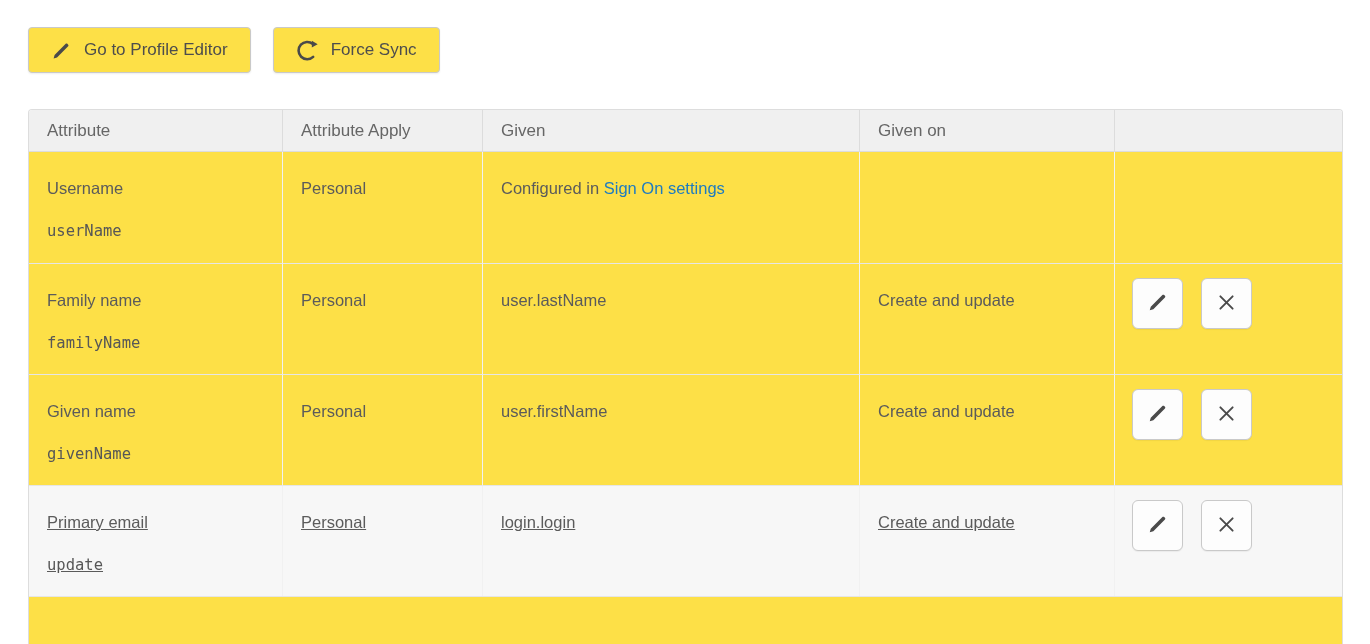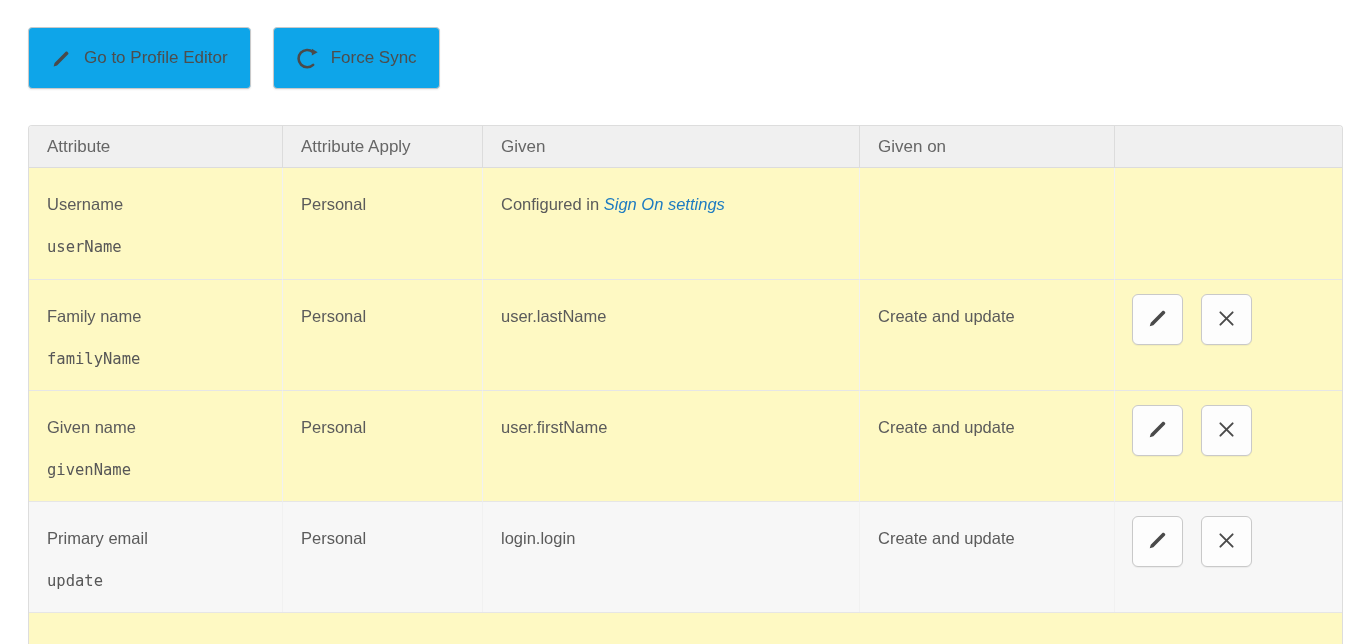--- a/index.html
+++ b/index.html
@@ -7,22 +7,22 @@
     width:1370px; height:644px; overflow:hidden;
     background:#ffffff;
     font-family:"Liberation Sans", sans-serif;
   }
   .page { padding:27px 27px 0 28px; }
 
   
   .toolbar { display:flex; gap:22px; margin-bottom:36px; }
   .btn {
     display:inline-flex; align-items:center; gap:12px;
-    height:62px; padding:0 22px;
-    background:#0ea5e9;
+    height:46px; padding:0 22px;
+    background:#fde047;
     border:1px solid #c9c9c9; border-radius:4px;
     box-shadow:0 1px 2px rgba(0,0,0,0.07);
     font-family:inherit; font-size:17px; color:#4d4d4d;
     cursor:pointer; white-space:nowrap;
   }
   .btn .ic { display:inline-flex; align-items:center; }
 
   
   table {
     width:100%; table-layout:fixed;
@@ -42,35 +42,35 @@
     font-weight:normal; font-size:17px; color:#666666;
     border-bottom:1px solid #dcdcdc;
     border-left:1px solid #dcdcdc;
   }
   thead th:first-child { border-left:none; }
   tbody td {
     height:111px;
     vertical-align:top;
     padding:27px 18px 17px 18px;
     font-size:16.5px; color:#5b5b5b;
-    background:#fef9c3;
+    background:#fde047;
     border-top:1px solid #e6e6e6;
     border-left:1px solid #f1f1f1;
   }
   tbody td:first-child { border-left:none; }
   tbody tr:first-child td { border-top:none; }
-  tbody tr.highlight td { background:#f7f7f7; }
+  tbody tr.highlight td { background:#f7f7f7;text-decoration:underline; }
   tbody tr.partial td { height:60px; padding:0; }
 
   .var-name {
     display:block; margin-top:24px;
     font-family:"DejaVu Sans Mono", monospace;
     font-size:15.5px; color:#575757;
   }
-  a.cell-link { color:#1d7bc1; text-decoration:none; cursor:pointer;font-style:italic; }
+  a.cell-link { color:#1d7bc1; text-decoration:none; cursor:pointer; }
 
   
   td.actions { padding:14px 0 0 17px; }
   .actions-group { display:flex; gap:18px; }
   .icon-btn {
     width:51px; height:51px;
     display:inline-flex; align-items:center; justify-content:center;
     background:#fdfdfd;
     border:1px solid #c9c9c9; border-radius:6px;
     box-shadow:0 1px 1px rgba(0,0,0,0.05);

